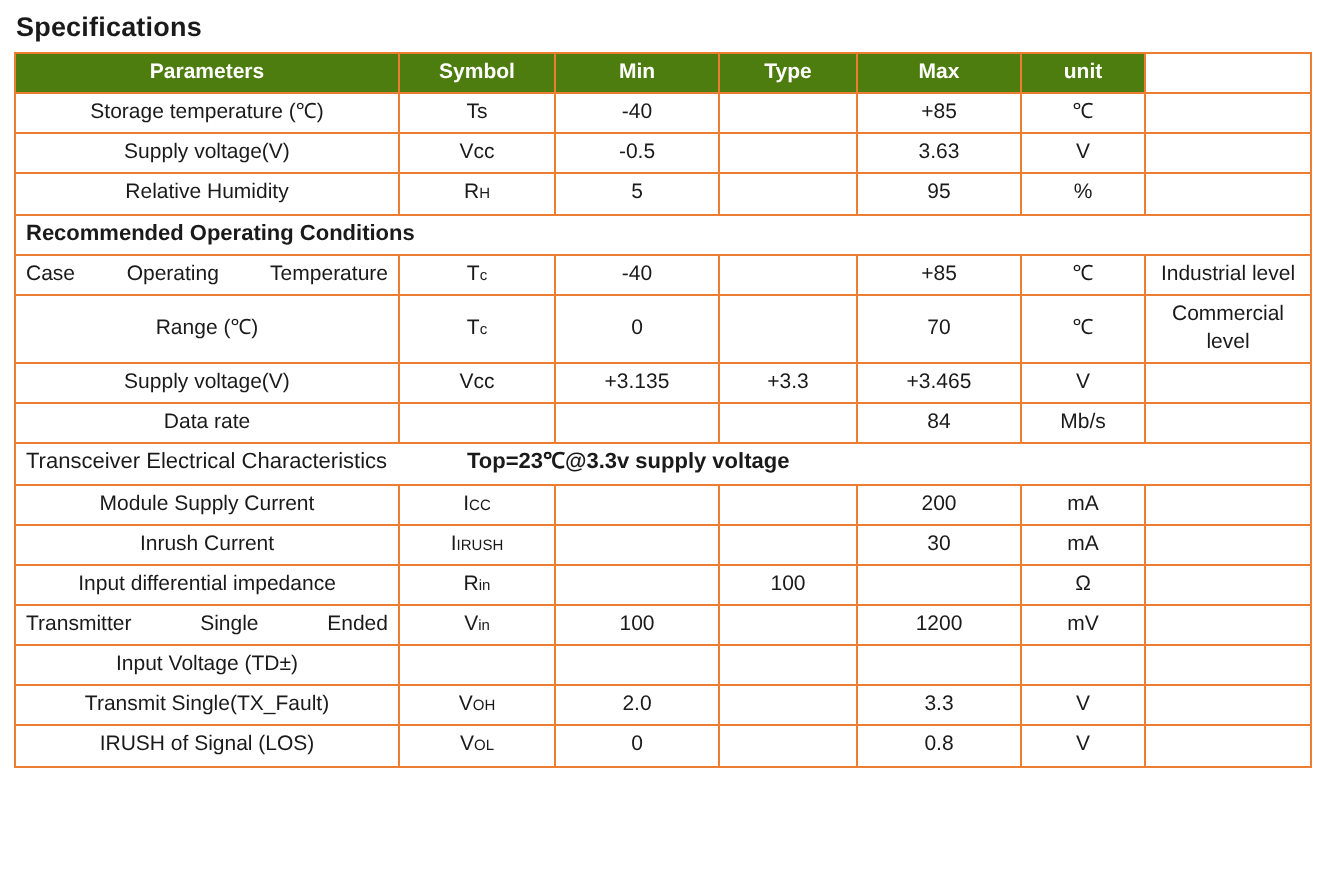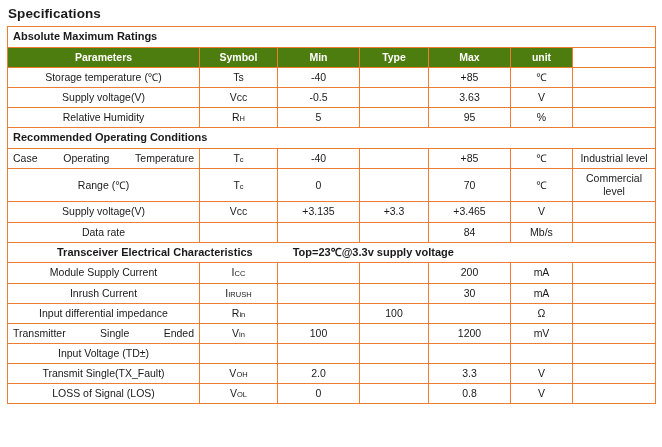--- a/index.html
+++ b/index.html
@@ -65,22 +65,21 @@
   }
   .ctr { text-align: center; }
   .left { text-align: center; }
   .just {
     text-align: justify;
     text-align-last: justify;
     padding-right: 12px;
   }
   .sub { vertical-align: baseline; font-size: 7.5px; }
   .section-inline {
-    font-weight: bold;
-    margin-left: 44px;
+    font-weight: normal;
   }
   .section-sub {
     font-weight: bold;
     padding-left: 40px;
   }
 </style>
 </head>
 <body>
 
 <div id="page">
@@ -92,23 +91,20 @@
       <col class="c0">
         <col class="c1">
         <col class="c2">
         <col class="c3">
         <col class="c4">
         <col class="c5">
         <col class="c6">
     </colgroup>
     <tbody>
 
-      <tr>
-        <td class="section" colspan="7">Absolute Maximum Ratings</td>
-      </tr>
 
       <tr>
         <td class="hdr">Parameters</td>
         <td class="hdr">Symbol</td>
         <td class="hdr">Min</td>
         <td class="hdr">Type</td>
         <td class="hdr">Max</td>
         <td class="hdr">unit</td>
         <td></td>
       </tr>
@@ -245,21 +241,21 @@
         <td class="left">Transmit Single(TX_Fault)</td>
         <td class="ctr"><span>V</span><span class="sub">OH</span></td>
         <td class="left">2.0</td>
         <td class="ctr"></td>
         <td class="ctr">3.3</td>
         <td class="ctr">V</td>
         <td class="left"></td>
       </tr>
 
       <tr>
-        <td class="left">LOSS of Signal (LOS)</td>
+        <td class="left">IRUSH of Signal (LOS)</td>
         <td class="ctr"><span>V</span><span class="sub">OL</span></td>
         <td class="left">0</td>
         <td class="ctr"></td>
         <td class="ctr">0.8</td>
         <td class="ctr">V</td>
         <td class="left"></td>
       </tr>
 
     </tbody>
   </table>

